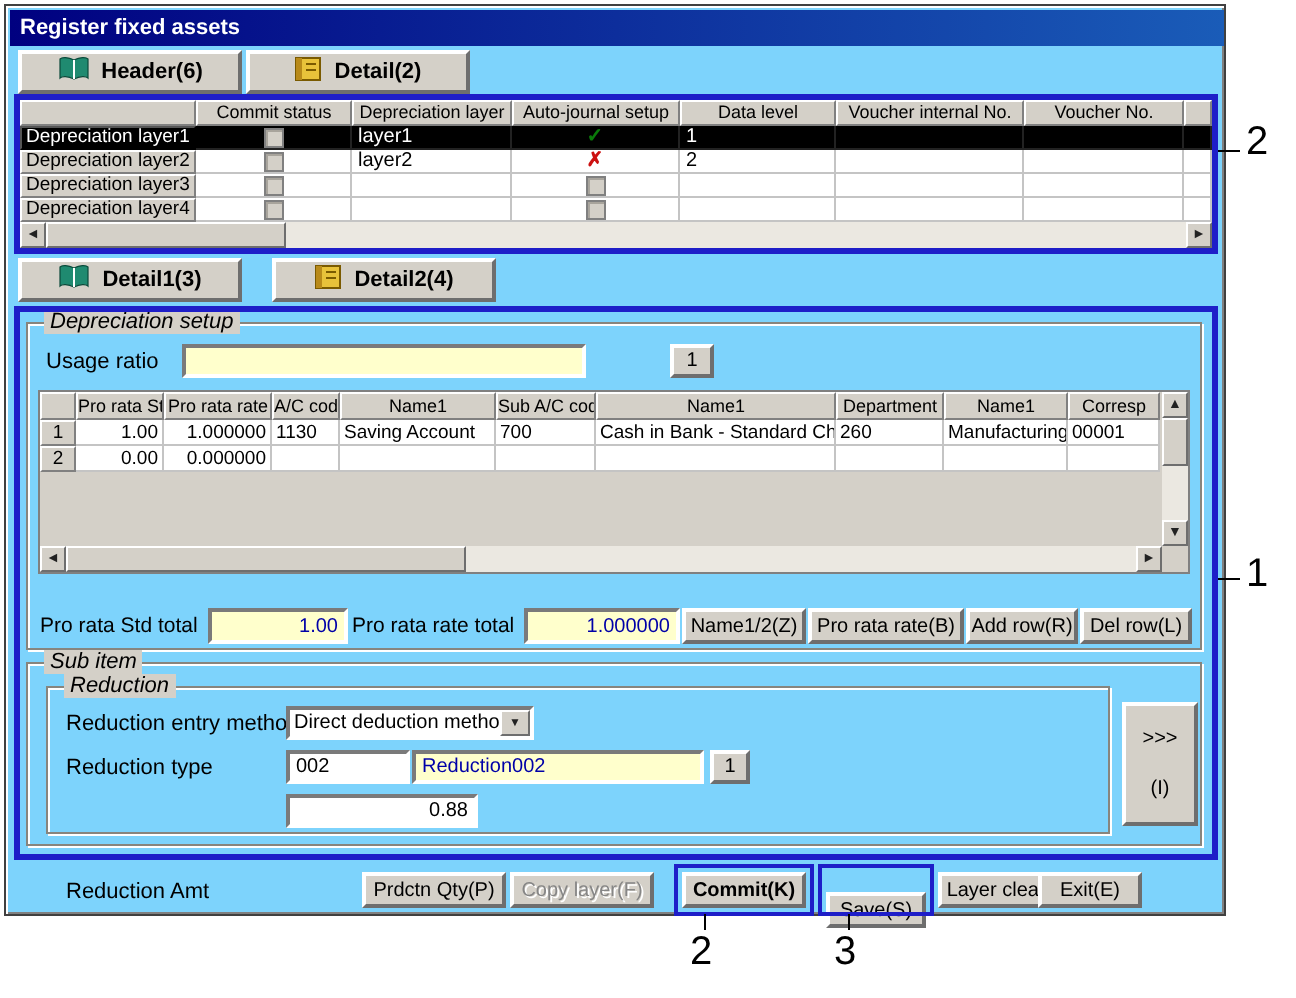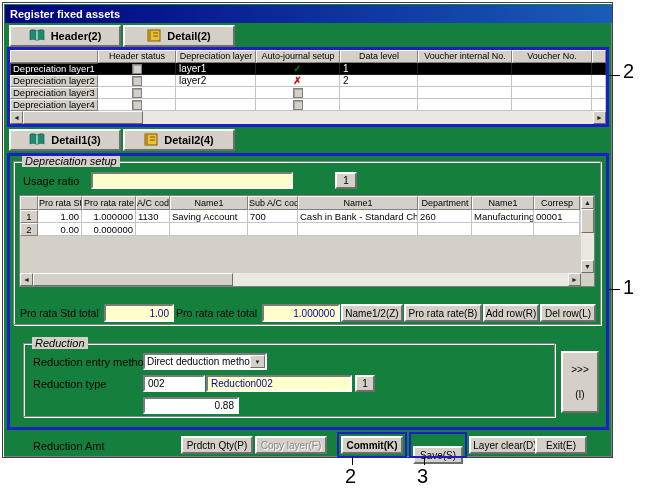--- a/index.html
+++ b/index.html
@@ -1,19 +1,19 @@
 <!DOCTYPE html>
 <html><head>
 <meta charset="utf-8">
 <style>
   *{box-sizing:border-box;margin:0;padding:0;}
   html,body{width:648px;height:499px;}
   body{position:relative;background:#fff;font-family:"Liberation Sans",sans-serif;font-size:11px;color:#000;overflow:hidden;}
 
-  .window{position:absolute;left:2px;top:2px;width:611px;height:456px;background:#15803d;
+  .window{position:absolute;left:2px;top:2px;width:611px;height:456px;background:#7dd3fc;
           border:1px solid #404040;box-shadow:inset 1px 1px 0 #ffffff,inset -1px -1px 0 #808080;}
   .titlebar{position:absolute;left:2px;top:2px;width:607px;height:18px;
             background:linear-gradient(90deg,#000080 0%,#1a5cb8 100%);
             color:#fff;font-weight:bold;font-size:11px;display:flex;align-items:center;padding-left:5px;}
   .sunken{background:#fff;border:2px solid;border-color:#7a7a7a #ffffff #ffffff #7a7a7a;}
   .btn{background:#d4d0c8;border:2px solid;border-color:#ffffff #6e6e6e #6e6e6e #ffffff;
        display:flex;align-items:center;justify-content:center;font-size:10px;cursor:default;overflow:hidden;white-space:nowrap;}
   .btn.disabled{color:#868686;text-shadow:1px 1px 0 #fff;}
   .yellow{background:#ffffcc !important;color:#0000a8;}
   .field{font-size:10px;display:flex;align-items:center;padding:0 3px;overflow:hidden;white-space:nowrap;}
@@ -84,35 +84,35 @@
 
   <div class="titlebar">
     <span>Register fixed assets</span>
   </div>
 
   <div class="tab" style="left:6px;top:22px;width:112px;">
     <span><svg width="16" height="13" viewBox="0 0 16 13">
           <path d="M8 2 C5 .5 2 .5 1 1.5 V11 C2 10 5 10 8 11.5 C11 10 14 10 15 11 V1.5 C14 .5 11 .5 8 2 Z" fill="#1f8a70" stroke="#0a4a3a" stroke-width="0.6"></path>
           <line x1="8" y1="2" x2="8" y2="11.5" stroke="#fff" stroke-width="1"></line>
         </svg></span>
-    <span>Header(2)</span>
+    <span>Header(6)</span>
   </div>
   <div class="tab" style="left:120px;top:22px;width:112px;">
     <span><svg width="14" height="13" viewBox="0 0 14 13">
           <rect x="1" y="1" width="12" height="11" fill="#e8c23a" stroke="#7a5a00" stroke-width="1"></rect>
           <rect x="1" y="1" width="3" height="11" fill="#b88a1a"></rect>
           <line x1="6" y1="4" x2="11" y2="4" stroke="#7a5a00"></line>
           <line x1="6" y1="7" x2="11" y2="7" stroke="#7a5a00"></line>
         </svg></span>
     <span>Detail(2)</span>
   </div>
 
   <div class="tg">
     <div class="h"></div>
-    <div class="h">Header status</div>
+    <div class="h">Commit status</div>
     <div class="h">Depreciation layer</div>
     <div class="h">Auto-journal setup</div>
     <div class="h">Data level</div>
     <div class="h">Voucher internal No.</div>
     <div class="h">Voucher No.</div>
     <div class="h"></div>
 
     <div class="row sel">
       <div class="rl">Depreciation layer1</div>
       <div class="c center">
@@ -181,21 +181,21 @@
     <div class="sbtn">►</div>
   </div>
 
   <div class="tab" style="left:6px;top:126px;width:112px;">
     <span><svg width="16" height="13" viewBox="0 0 16 13">
           <path d="M8 2 C5 .5 2 .5 1 1.5 V11 C2 10 5 10 8 11.5 C11 10 14 10 15 11 V1.5 C14 .5 11 .5 8 2 Z" fill="#1f8a70" stroke="#0a4a3a" stroke-width="0.6"></path>
           <line x1="8" y1="2" x2="8" y2="11.5" stroke="#fff" stroke-width="1"></line>
         </svg></span>
     <span>Detail1(3)</span>
   </div>
-  <div class="tab" style="left:120px;top:126px;width:112px;">
+  <div class="tab" style="left:133px;top:126px;width:112px;">
     <span><svg width="14" height="13" viewBox="0 0 14 13">
           <rect x="1" y="1" width="12" height="11" fill="#e8c23a" stroke="#7a5a00" stroke-width="1"></rect>
           <rect x="1" y="1" width="3" height="11" fill="#b88a1a"></rect>
           <line x1="6" y1="4" x2="11" y2="4" stroke="#7a5a00"></line>
           <line x1="6" y1="7" x2="11" y2="7" stroke="#7a5a00"></line>
         </svg></span>
     <span>Detail2(4)</span>
   </div>
 
   <div class="group" style="left:10px;top:158px;width:588px;height:164px;">
@@ -260,20 +260,23 @@
     <span class="lbl" style="width:84px;">Pro rata Std total</span>
     <div class="sunken field yellow right" style="width:70px;height:18px;flex:none;">1.00</div>
     <span class="lbl" style="width:86px;">Pro rata rate total</span>
     <div class="sunken field yellow right" style="width:78px;height:18px;flex:none;">1.000000</div>
     <div class="btn" style="width:62px;height:18px;flex:none;">Name1/2(Z)</div>
     <div class="btn" style="width:78px;height:18px;flex:none;">Pro rata rate(B)</div>
     <div class="btn" style="width:56px;height:18px;flex:none;">Add row(R)</div>
     <div class="btn" style="width:56px;height:18px;flex:none;">Del row(L)</div>
   </div>
 
+  <div class="group" style="left:10px;top:328px;width:588px;height:92px;">
+    <span class="group-label">Sub item</span>
+  </div>
   <div class="group" style="left:20px;top:340px;width:532px;height:74px;">
     <span class="group-label">Reduction</span>
   </div>
 
   <span style="position:absolute;left:30px;top:353px;">Reduction entry method</span>
   <div class="combo" style="left:140px;top:350px;width:124px;height:17px;">
     <span>Direct deduction method</span>
     <span class="dd">▼</span>
   </div>
 
@@ -288,21 +291,21 @@
   <div class="btn" style="position:absolute;left:558px;top:348px;width:38px;height:62px;flex-direction:column;gap:14px;">
     <span>&gt;&gt;&gt;</span>
     <span>(I)</span>
   </div>
 
   <div class="btn" style="position:absolute;left:178px;top:433px;width:72px;height:18px;">Prdctn Qty(P)</div>
   <div class="btn disabled" style="position:absolute;left:252px;top:433px;width:72px;height:18px;">Copy layer(F)</div>
   <div class="btn" style="position:absolute;left:338px;top:433px;width:62px;height:18px;font-weight:bold;">Commit(K)</div>
   <div class="btn" style="position:absolute;left:410px;top:443px;width:50px;height:18px;">Save(S)</div>
   <div class="btn" style="position:absolute;left:466px;top:433px;width:72px;height:18px;">Layer clear(D)</div>
-  <div class="btn" style="position:absolute;left:532px;top:433px;width:52px;height:18px;">Exit(E)</div>
+  <div class="btn" style="position:absolute;left:516px;top:433px;width:52px;height:18px;">Exit(E)</div>
 
   <div class="hl" style="left:4px;top:44px;width:602px;height:80px;"></div>
   <div class="hl" style="left:4px;top:150px;width:602px;height:277px;"></div>
   <div class="hl2" style="left:334px;top:429px;width:70px;height:26px;"></div>
   <div class="hl2" style="left:406px;top:429px;width:58px;height:26px;"></div>
 </div>
 
 <div class="line-h" style="left:609px;top:75px;width:11px;"></div>
 <div class="callout-num" style="left:623px;top:60px;">2</div>
 

